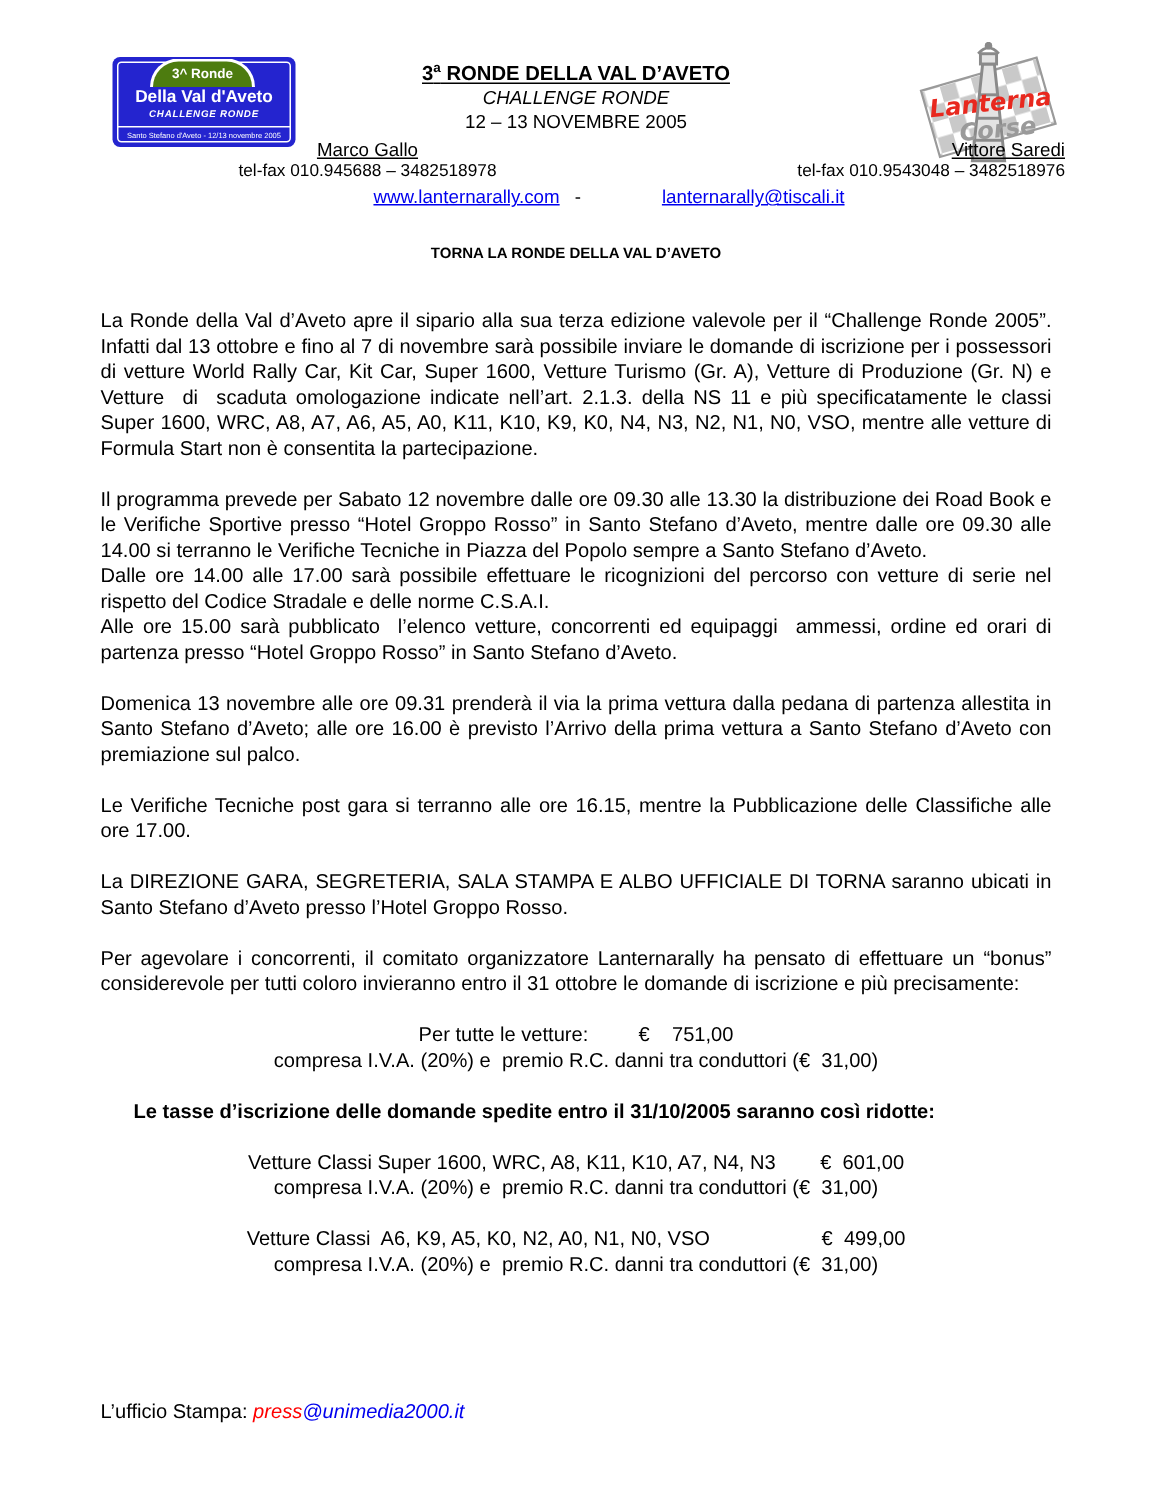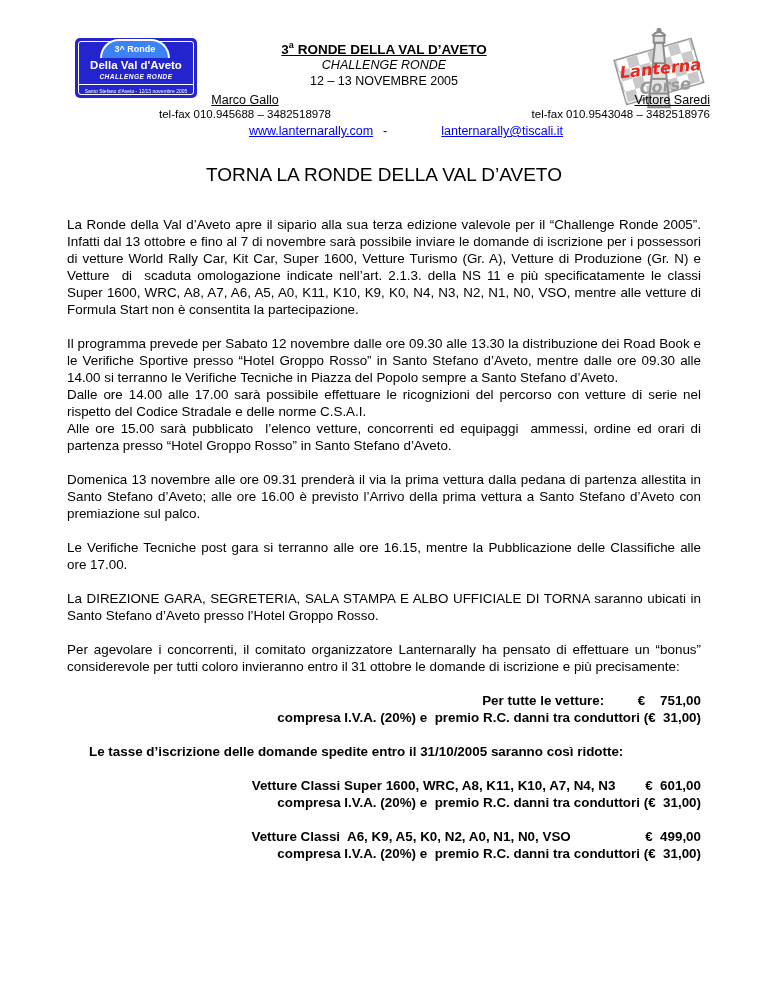--- a/index.html
+++ b/index.html
@@ -16,42 +16,42 @@
   .hc{position:absolute;top:40px;left:0;right:0;text-align:center;line-height:1.25;}
   .hc-title{font-size:13.5px;font-weight:bold;text-decoration:underline;}
   .hc-title sup{font-size:9px;}
   .hc-sub{font-size:12.5px;font-style:italic;}
   .hc-date,.hc-loc{font-size:12.5px;}
   
   .logo-left{position:absolute;left:75px;top:38px;width:122px;height:60px;background:#2424cf;border-radius:5px;}
   .ll-frame{position:absolute;left:3px;right:3px;top:3px;bottom:3px;border:1.5px solid #fff;border-radius:3px;}
   .ll-divider{position:absolute;left:3px;right:3px;bottom:13px;border-top:1.5px solid #fff;}
   .ll-arch{position:absolute;top:1px;left:25px;width:70px;height:19px;border:2px solid #fff;border-bottom:none;
-    border-radius:36px 36px 0 0;background:#3b82f6;text-align:center;color:#fff;
+    border-radius:36px 36px 0 0;background:#4d7c0f;text-align:center;color:#fff;
     font-size:9px;font-weight:bold;padding-top:3px;box-sizing:border-box;z-index:2;}
   .ll-name{position:absolute;top:21px;left:0;right:0;text-align:center;color:#fff;font-weight:bold;font-size:11.5px;}
   .ll-chal{position:absolute;top:35px;left:0;right:0;text-align:center;color:#fff;font-style:italic;font-weight:bold;font-size:6.5px;letter-spacing:.5px;}
   .ll-bottom{position:absolute;bottom:4px;left:4px;right:4px;text-align:center;color:#fff;font-size:5px;white-space:nowrap;}
   
   .logo-right{position:absolute;left:610px;top:28px;width:98px;height:88px;}
   
   .contact{position:absolute;text-align:center;line-height:1.2;}
   .contact-left{top:93px;left:55px;width:380px;}
   .contact-right{top:93px;left:330px;width:380px;text-align:right;}
   .contact-name{font-size:12.5px;text-decoration:underline;}
   .contact-tel{font-size:11.5px;}
   .links{position:absolute;top:124px;left:0;right:0;text-align:center;font-size:12.5px;}
   .links a{color:#0000ee;text-decoration:underline;cursor:pointer;margin-left:44px;}
   .links .sep{margin:0 10px;color:#000;}
   
   .main{padding:14px 67px 0 67px;}
-  .doc-title{text-align:center;font-size:19px;font-weight:normal;margin:0 0 30px 0;}
+  .doc-title{text-align:center;font-size:10px;font-weight:bold;margin:0 0 30px 0;}
   .dateline{font-size:13.4px;margin:0 0 29px 0;}
   .para{font-size:13.4px;line-height:17px;margin:0 0 17px 0;text-align:justify;white-space:pre-wrap;}
-  .para.pre{text-align:right;font-weight:bold;}
+  .para.pre{text-align:center;}
   .para.bold{font-weight:bold;text-align:left;margin-left:22px;}
   
   .footer{position:absolute;left:67px;top:933px;font-size:13.4px;}
   .footer .mail{font-style:italic;text-decoration:none;cursor:pointer;}
   .footer .red{color:#ff0000;}
   .footer .blue{color:#0000ee;}
 </style>
 </head>
 <body>
 
@@ -128,14 +128,17 @@
     <p class="para">Per agevolare i concorrenti, il comitato organizzatore Lanternarally ha pensato di effettuare un “bonus” considerevole per tutti coloro invieranno entro il 31 ottobre le domande di iscrizione e più precisamente:</p>
     <p class="para pre">Per tutte le vetture:         €    751,00
 compresa I.V.A. (20%) e  premio R.C. danni tra conduttori (€  31,00)</p>
     <p class="para bold">Le tasse d’iscrizione delle domande spedite entro il 31/10/2005 saranno così ridotte:</p>
     <p class="para pre">Vetture Classi Super 1600, WRC, A8, K11, K10, A7, N4, N3        €  601,00
 compresa I.V.A. (20%) e  premio R.C. danni tra conduttori (€  31,00)</p>
     <p class="para pre">Vetture Classi  A6, K9, A5, K0, N2, A0, N1, N0, VSO                    €  499,00
 compresa I.V.A. (20%) e  premio R.C. danni tra conduttori (€  31,00)</p>
   </div>
 
+  <div class="footer">
+    <span>L’ufficio Stampa:  </span><a class="mail"><span class="red">press</span><span class="blue">@unimedia2000.it</span></a>
+  </div>
 
 </div>
 
 </body></html>

